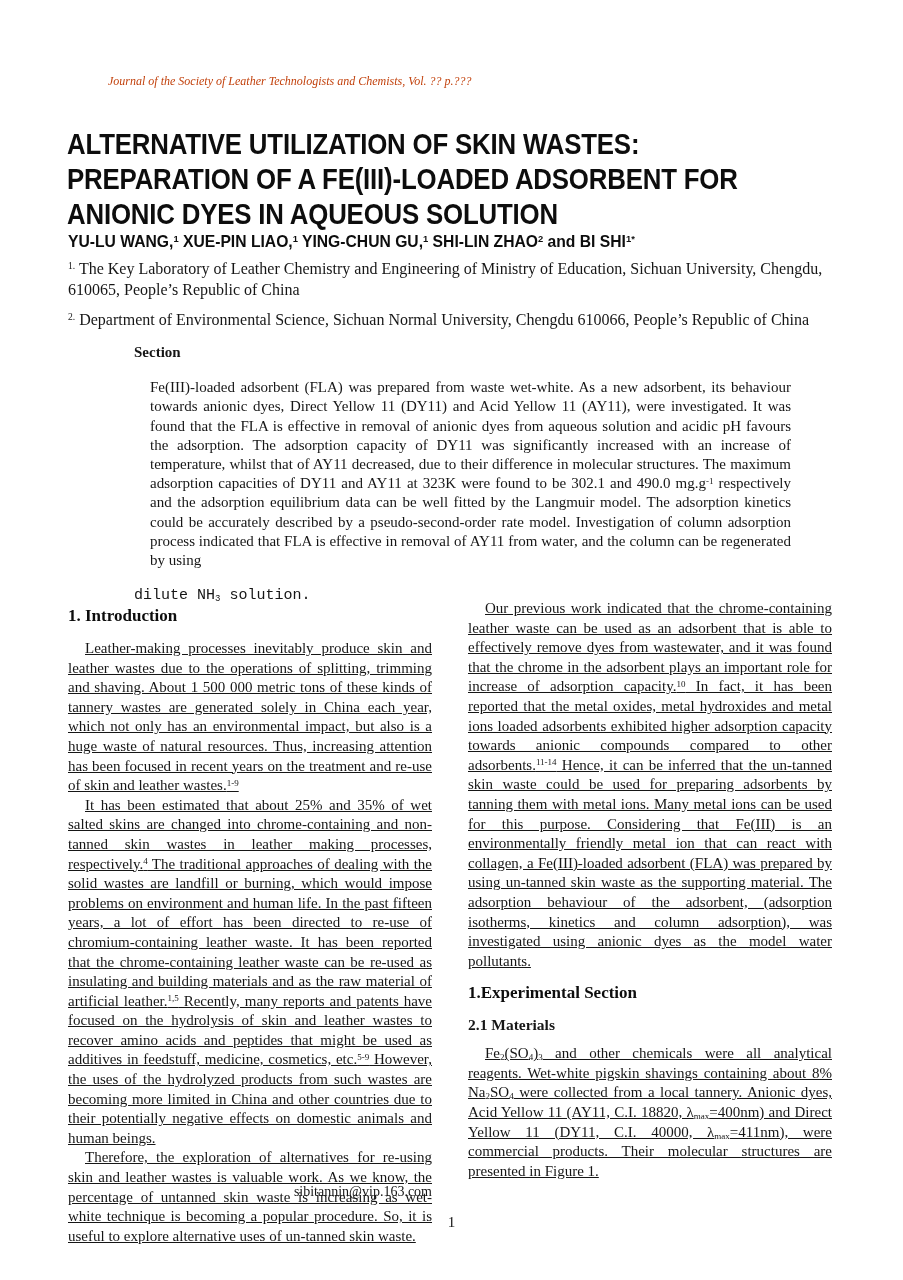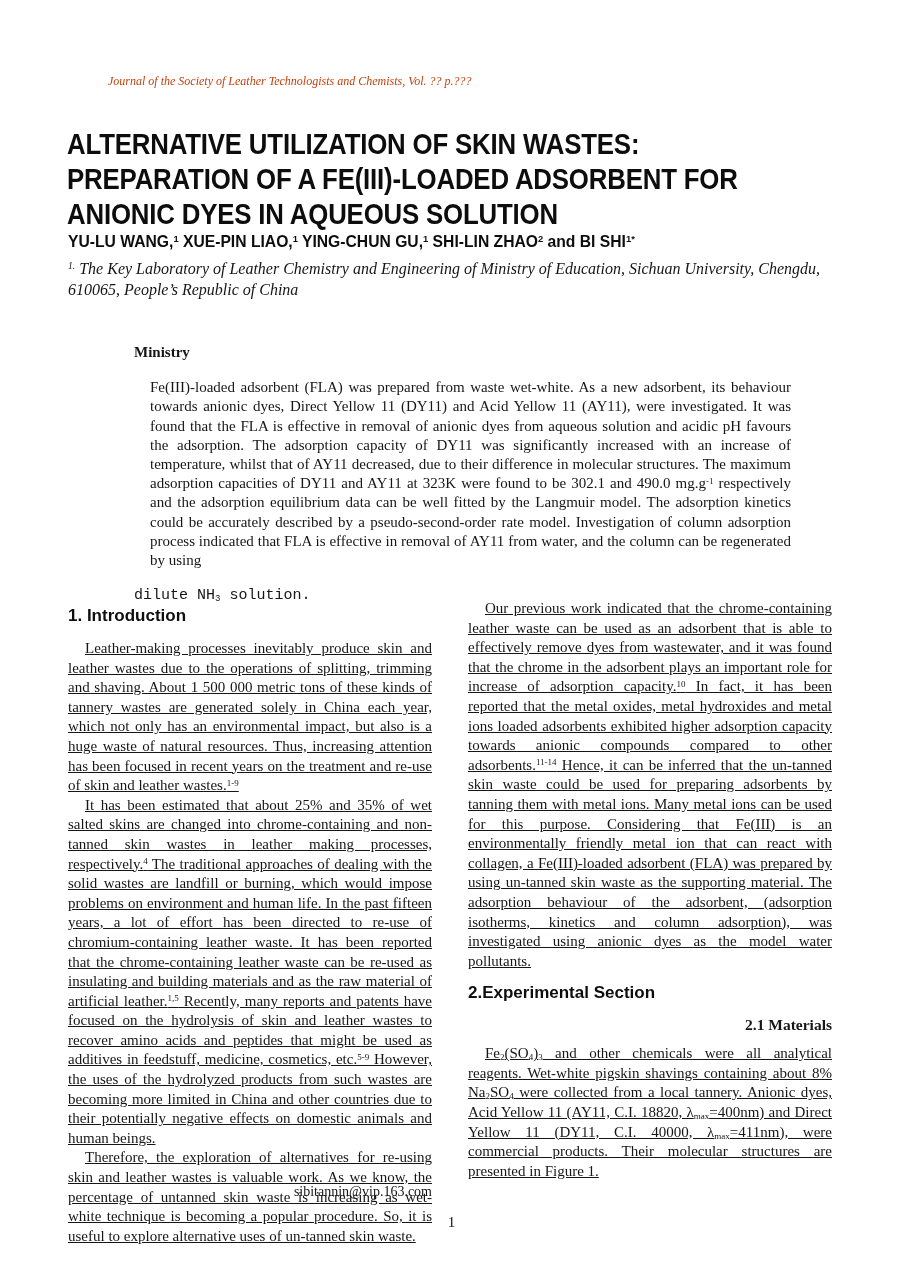--- a/index.html
+++ b/index.html
@@ -21,36 +21,36 @@
     transform:scaleX(0.86);transform-origin:0 0;
     font-family:"Liberation Sans", sans-serif;font-weight:bold;
     font-size:30px;line-height:35px;color:#0d0d0d;letter-spacing:-0.2px;
   }
   .authors-line{
     left:68px;top:232px;width:980px;white-space:nowrap;
     transform:scaleX(0.95);transform-origin:0 0;
     font-family:"Liberation Sans", sans-serif;font-weight:bold;
     font-size:16.5px;color:#0d0d0d;
   }
-  .affil-block{left:68px;top:258px;width:766px;font-style:italic;font-size:16px;line-height:21px;}
+  .affil-block{left:68px;top:258px;width:766px;font-size:16px;line-height:21px;}
   .affil{margin:0 0 9px 0;}
   .abstract-block{left:134px;top:343px;width:673px;font-size:15px;line-height:19.2px;}
   .abstract-heading{font-weight:bold;margin:0;font-size:15px;}
   .abstract-body{margin:16px;text-align:justify;}
   .abstract-lastline{margin:0;font-family:Liberation Mono, monospace;}
 
   .col{width:364px;font-size:15px;line-height:19.6px;text-align:justify;}
   .col-left{left:68px;top:606px;}
   .col-right{left:468px;top:599px;}
   h2.sect{
-    font-family:Liberation Sans, sans-serif;font-size:17px;color:#0d0d0d;
+    font-family:Liberation Serif, serif;font-size:17px;color:#0d0d0d;
     margin:0 0 13px 0;text-align:left;line-height:20px;
   }
   h2.sect-exp{margin-top:12px;margin-bottom:12px;}
-  h3.subsect{font-size:15.5px;font-weight:bold;margin:0 0 10px 0;text-align:right;line-height:19px;}
+  h3.subsect{font-size:15.5px;font-weight:bold;margin:0 0 10px 0;text-align:left;line-height:19px;}
   p.par{margin:0;text-indent:17px;text-decoration:underline;}
 
   .footnote{left:68px;top:1183px;width:364px;font-size:14px;line-height:18.6px;}
   .footnote-l1{display:block;text-align:justify;text-align-last:justify;}
   .footnote-l2{display:block;text-align:right;}
   .page-number{left:0;top:1214px;width:903px;text-align:center;font-size:15px;}
 </style>
 </head>
 <body>
 
@@ -59,38 +59,39 @@
 <div class="abs title-block">
   <div>ALTERNATIVE UTILIZATION OF SKIN WASTES:</div>
   <div>PREPARATION OF A FE(III)-LOADED ADSORBENT FOR</div>
   <div>ANIONIC DYES IN AQUEOUS SOLUTION</div>
 </div>
 
 <div class="abs authors-line">YU-LU WANG,<sup>1</sup> XUE-PIN LIAO,<sup>1</sup> YING-CHUN GU,<sup>1</sup> SHI-LIN ZHAO<sup>2</sup> and BI SHI<sup>1*</sup></div>
 
 <div class="abs affil-block">
   <p class="affil"><sup>1.</sup> The Key Laboratory of Leather Chemistry and Engineering of Ministry of Education, Sichuan University, Chengdu, 610065, People’s Republic of China</p>
+  <p class="affil"><sup>2.</sup> Department of Environmental Science, Sichuan Normal University, Chengdu 610066, People’s Republic of China</p>
 </div>
 
 <div class="abs abstract-block">
-  <p class="abstract-heading">Ministry</p>
+  <p class="abstract-heading">Section</p>
   <p class="abstract-body">Fe(III)-loaded adsorbent (FLA) was prepared from waste wet-white. As a new adsorbent, its behaviour towards anionic dyes, Direct Yellow 11 (DY11) and Acid Yellow 11 (AY11), were investigated. It was found that the FLA is effective in removal of anionic dyes from aqueous solution and acidic pH favours the adsorption. The adsorption capacity of DY11 was significantly increased with an increase of temperature, whilst that of AY11 decreased, due to their difference in molecular structures. The maximum adsorption capacities of DY11 and AY11 at 323K were found to be 302.1 and 490.0 mg.g<sup>-1</sup> respectively and the adsorption equilibrium data can be well fitted by the Langmuir model. The adsorption kinetics could be accurately described by a pseudo-second-order rate model. Investigation of column adsorption process indicated that FLA is effective in removal of AY11 from water, and the column can be regenerated by using</p>
   <p class="abstract-lastline">dilute NH<sub>3</sub> solution.</p>
 </div>
 
 <div class="abs col col-left">
   <h2 class="sect">1. Introduction</h2>
   <p class="par">Leather-making processes inevitably produce skin and leather wastes due to the operations of splitting, trimming and shaving. About 1&nbsp;500&nbsp;000 metric tons of these kinds of tannery wastes are generated solely in China each year, which not only has an environmental impact, but also is a huge waste of natural resources. Thus, increasing attention has been focused in recent years on the treatment and re-use of skin and leather wastes.<sup>1-9</sup></p>
   <p class="par">It has been estimated that about 25% and 35% of wet salted skins are changed into chrome-containing and non-tanned skin wastes in leather making processes, respectively.<sup>4</sup> The traditional approaches of dealing with the solid wastes are landfill or burning, which would impose problems on environment and human life. In the past fifteen years, a lot of effort has been directed to re-use of chromium-containing leather waste. It has been reported that the chrome-containing leather waste can be re-used as insulating and building materials and as the raw material of artificial leather.<sup>1,5</sup> Recently, many reports and patents have focused on the hydrolysis of skin and leather wastes to recover amino acids and peptides that might be used as additives in feedstuff, medicine, cosmetics, etc.<sup>5-9</sup> However, the uses of the hydrolyzed products from such wastes are becoming more limited in China and other countries due to their potentially negative effects on domestic animals and human beings.</p>
   <p class="par">Therefore, the exploration of alternatives for re-using skin and leather wastes is valuable work. As we know, the percentage of untanned skin waste is increasing as wet-white technique is becoming a popular procedure. So, it is useful to explore alternative uses of un-tanned skin waste.</p>
 </div>
 
 <div class="abs col col-right">
   <p class="par">Our previous work indicated that the chrome-containing leather waste can be used as an adsorbent that is able to effectively remove dyes from wastewater, and it was found that the chrome in the adsorbent plays an important role for increase of adsorption capacity.<sup>10</sup> In fact, it has been reported that the metal oxides, metal hydroxides and metal ions loaded adsorbents exhibited higher adsorption capacity towards anionic compounds compared to other adsorbents.<sup>11-14</sup> Hence, it can be inferred that the un-tanned skin waste could be used for preparing adsorbents by tanning them with metal ions. Many metal ions can be used for this purpose. Considering that Fe(III) is an environmentally friendly metal ion that can react with collagen, a Fe(III)-loaded adsorbent (FLA) was prepared by using un-tanned skin waste as the supporting material. The adsorption behaviour of the adsorbent, (adsorption isotherms, kinetics and column adsorption), was investigated using anionic dyes as the model water pollutants.</p>
-  <h2 class="sect sect-exp">2.Experimental Section</h2>
+  <h2 class="sect sect-exp">1.Experimental Section</h2>
   <h3 class="subsect">2.1 Materials</h3>
   <p class="par">Fe<sub>2</sub>(SO<sub>4</sub>)<sub>3</sub> and other chemicals were all analytical reagents. Wet-white pigskin shavings containing about 8% Na<sub>2</sub>SO<sub>4</sub> were collected from a local tannery. Anionic dyes, Acid Yellow 11 (AY11, C.I. 18820, λ<sub>max</sub>=400nm) and Direct Yellow 11 (DY11, C.I. 40000, λ<sub>max</sub>=411nm), were commercial products. Their molecular structures are presented in Figure 1.</p>
 </div>
 
 <div class="abs footnote">
   <span class="footnote-l2">sibitannin@vip.163.com</span>
 </div>
 
 <div class="abs page-number">1</div>
 

